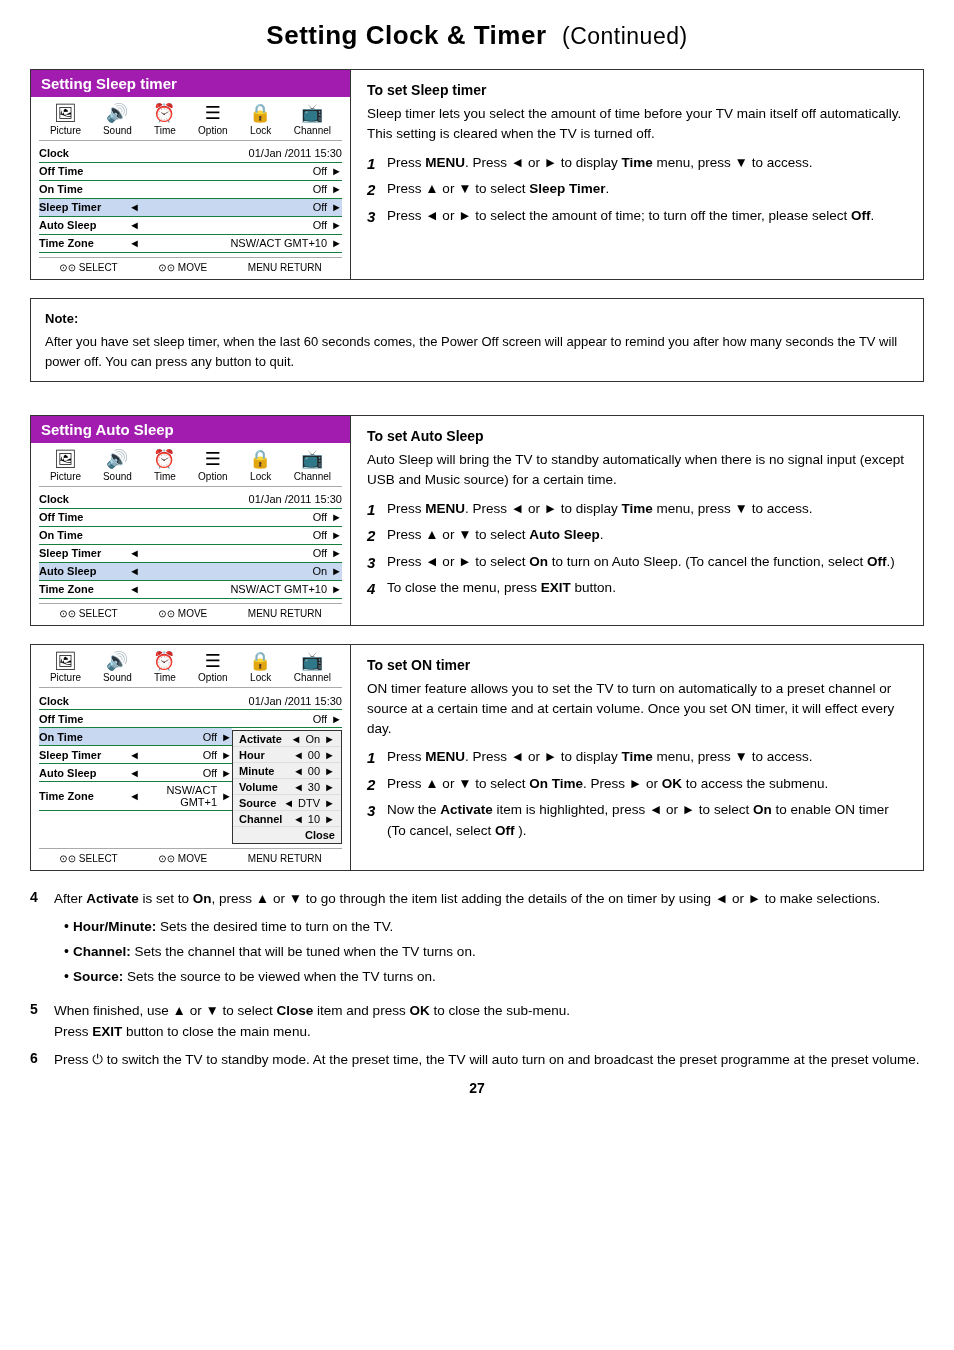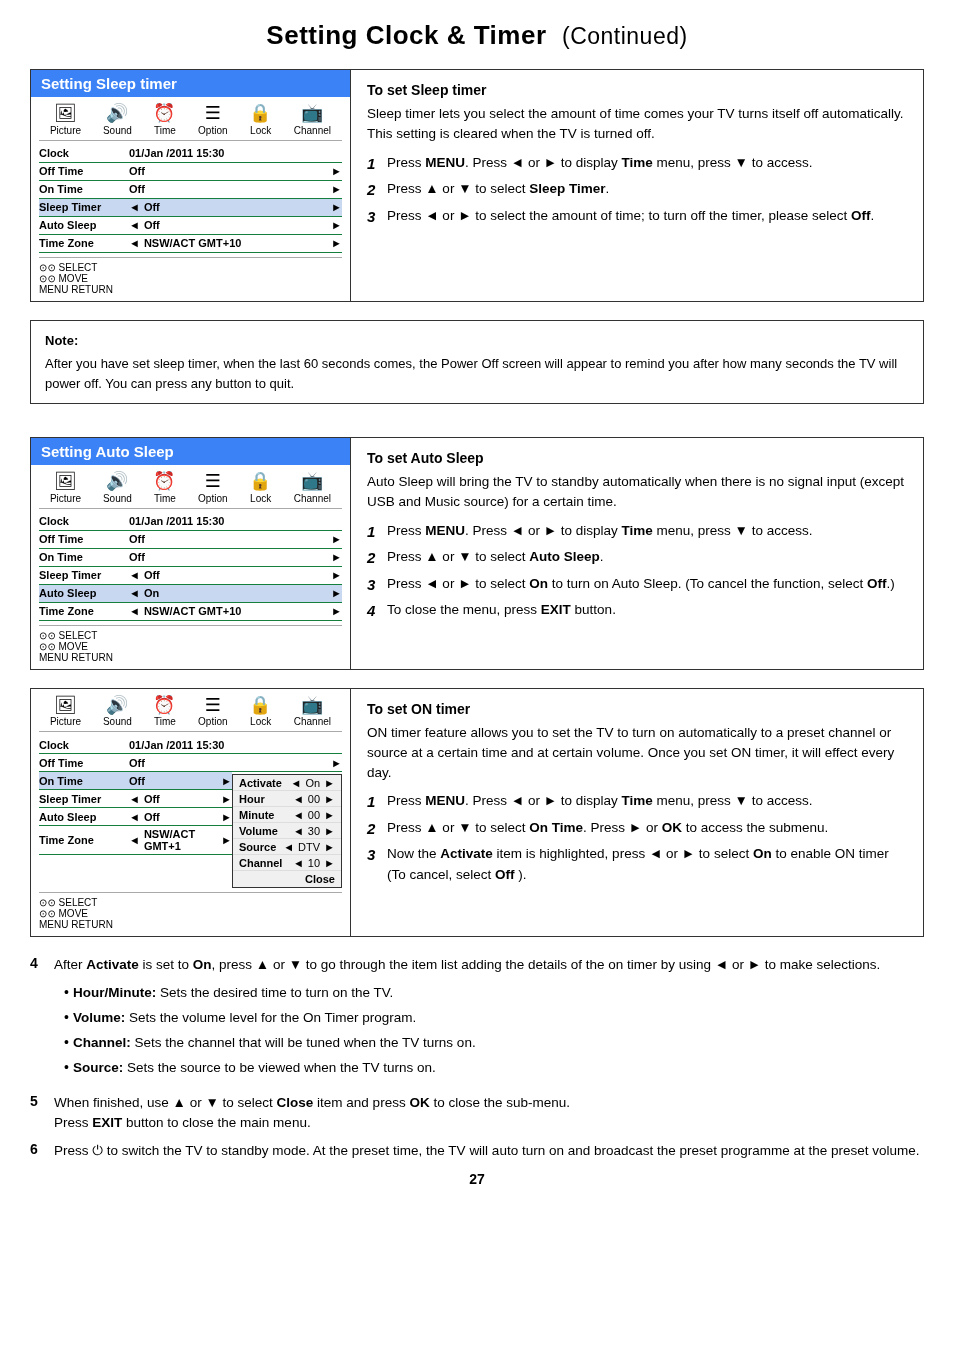--- a/index.html
+++ b/index.html
@@ -30,21 +30,21 @@
       display: flex;
       flex-direction: row;
     }
     .section-left {
       width: 320px;
       min-width: 320px;
       border-right: 1.5px solid #333;
       padding: 0;
     }
     .section-header {
-      background: #3b82f6;
+      background: #a21caf;
       color: #fff;
       font-size: 15px;
       font-weight: bold;
       padding: 5px 10px;
     }
     .section-right {
       flex: 1;
       padding: 12px 16px;
       font-size: 13.5px;
     }
@@ -92,35 +92,34 @@
     .tv-menu-row.highlighted {
       background: #c8d8f0;
     }
     .tv-menu-label {
       width: 90px;
       font-weight: bold;
       font-size: 11px;
     }
     .tv-menu-value {
       flex: 1;
-      text-align: left;
+      text-align: right;
       font-size: 11px;
-      font-weight: bold;
     }
     .tv-menu-arrow-left {
       margin-right: 4px;
       font-size: 11px;
     }
     .tv-menu-arrow-right {
       margin-left: 4px;
       font-size: 11px;
     }
     .tv-menu-bottom {
       display: flex;
-      flex-direction: column;
+      flex-direction: row;
       justify-content: space-around;
       border-top: 1px solid #aaa;
       padding-top: 4px;
       margin-top: 4px;
       font-size: 10px;
     }
 
     
     .note-box {
       border: 1.5px solid #333;
@@ -304,21 +303,21 @@
       </div>
       <div class="tv-menu-bottom">
         <span>⊙⊙ SELECT</span>
         <span>⊙⊙ MOVE</span>
         <span>MENU RETURN</span>
       </div>
     </div>
   </div>
   <div class="section-right">
     <h3>To set Sleep timer</h3>
-    <p>Sleep timer lets you select the amount of time comes your TV turns itself off automatically.  This setting is cleared when the TV is turned off.</p>
+    <p>Sleep timer lets you select the amount of time before your TV main itself off automatically.  This setting is cleared when the TV is turned off.</p>
     <div class="step-block">
       <span class="step-num-col">1</span>
       <span class="step-text">Press <b>MENU</b>. Press ◄ or ►  to display <b>Time</b> menu, press ▼ to access.</span>
     </div>
     <div class="step-block">
       <span class="step-num-col">2</span>
       <span class="step-text">Press ▲ or ▼ to select <b>Sleep Timer</b>.</span>
     </div>
     <div class="step-block">
       <span class="step-num-col">3</span>
@@ -552,21 +551,20 @@
   </div>
 </div>
 
 <div class="bottom-steps">
   <div class="bottom-step">
     <span class="bottom-step-num">4</span>
     <div class="bottom-step-content">
       After <b>Activate</b> is set to <b>On</b>, press ▲ or ▼  to go through the item list adding the details of the on timer by using ◄ or ► to make selections.
       <ul class="bullet-list">
         <li><b>Hour/Minute:</b> Sets the desired time to turn on the TV.</li>
-        <li><b>Volume:</b> Sets the volume level for the On Timer program.</li>
         <li><b>Channel:</b> Sets the channel that will be tuned when the TV turns on.</li>
         <li><b>Source:</b> Sets the source to be viewed when the TV turns on.</li>
       </ul>
     </div>
   </div>
   <div class="bottom-step">
     <span class="bottom-step-num">5</span>
     <div class="bottom-step-content">
       When finished, use ▲ or ▼  to select <b>Close</b> item and press <b>OK</b> to close the sub-menu.<br>
       Press <b>EXIT</b> button to close the main menu.

